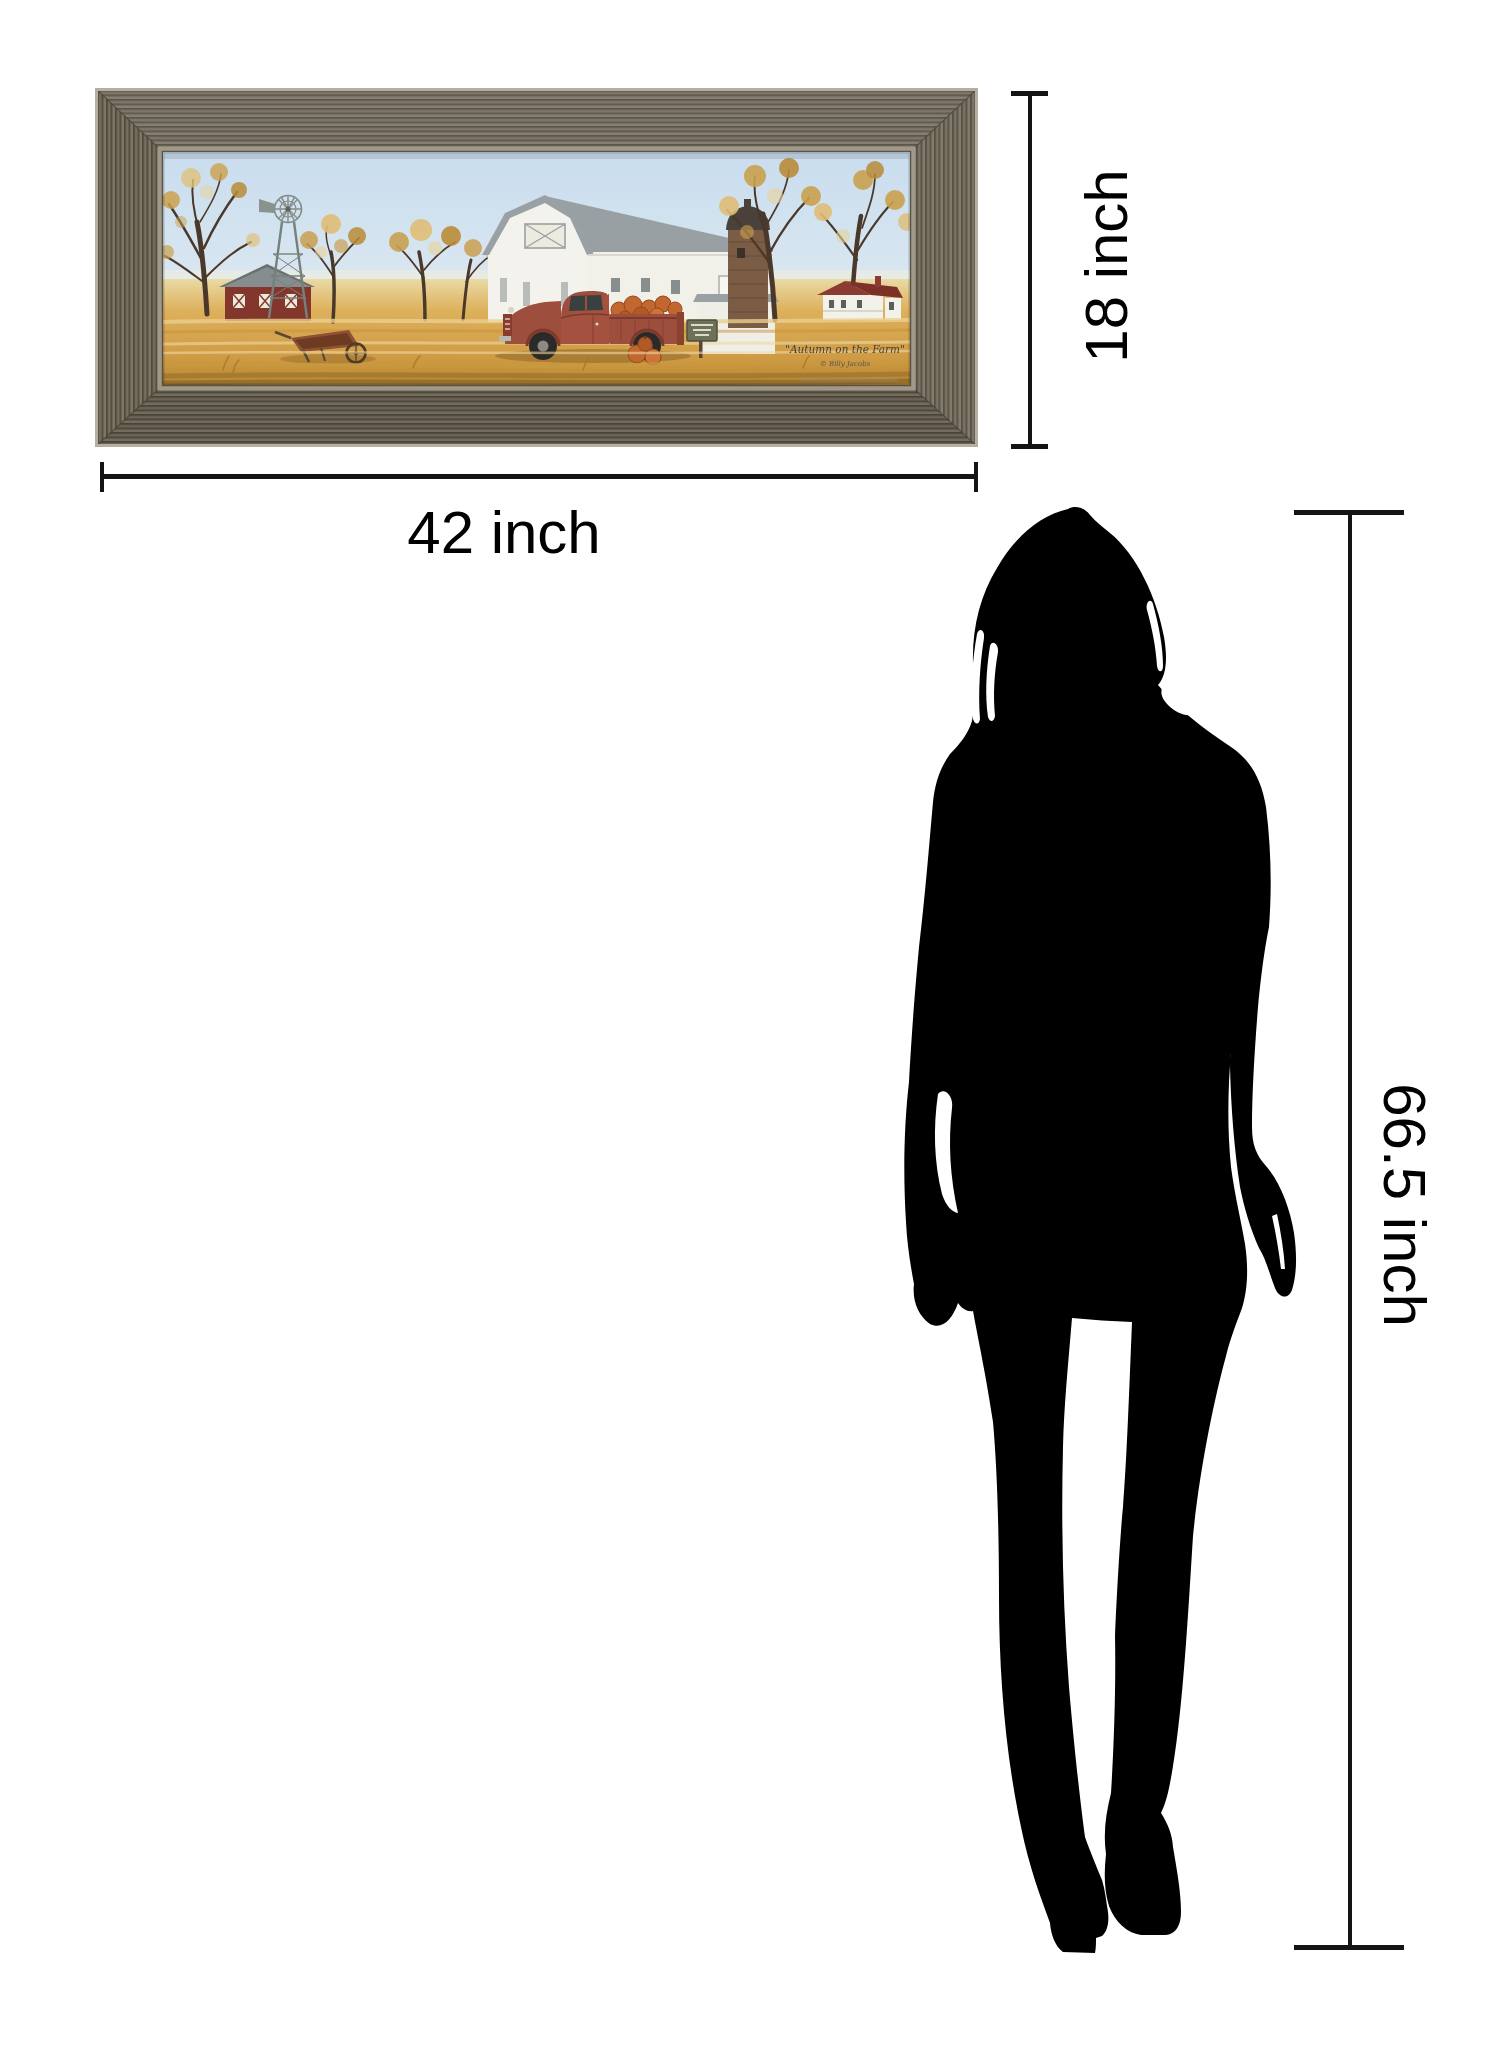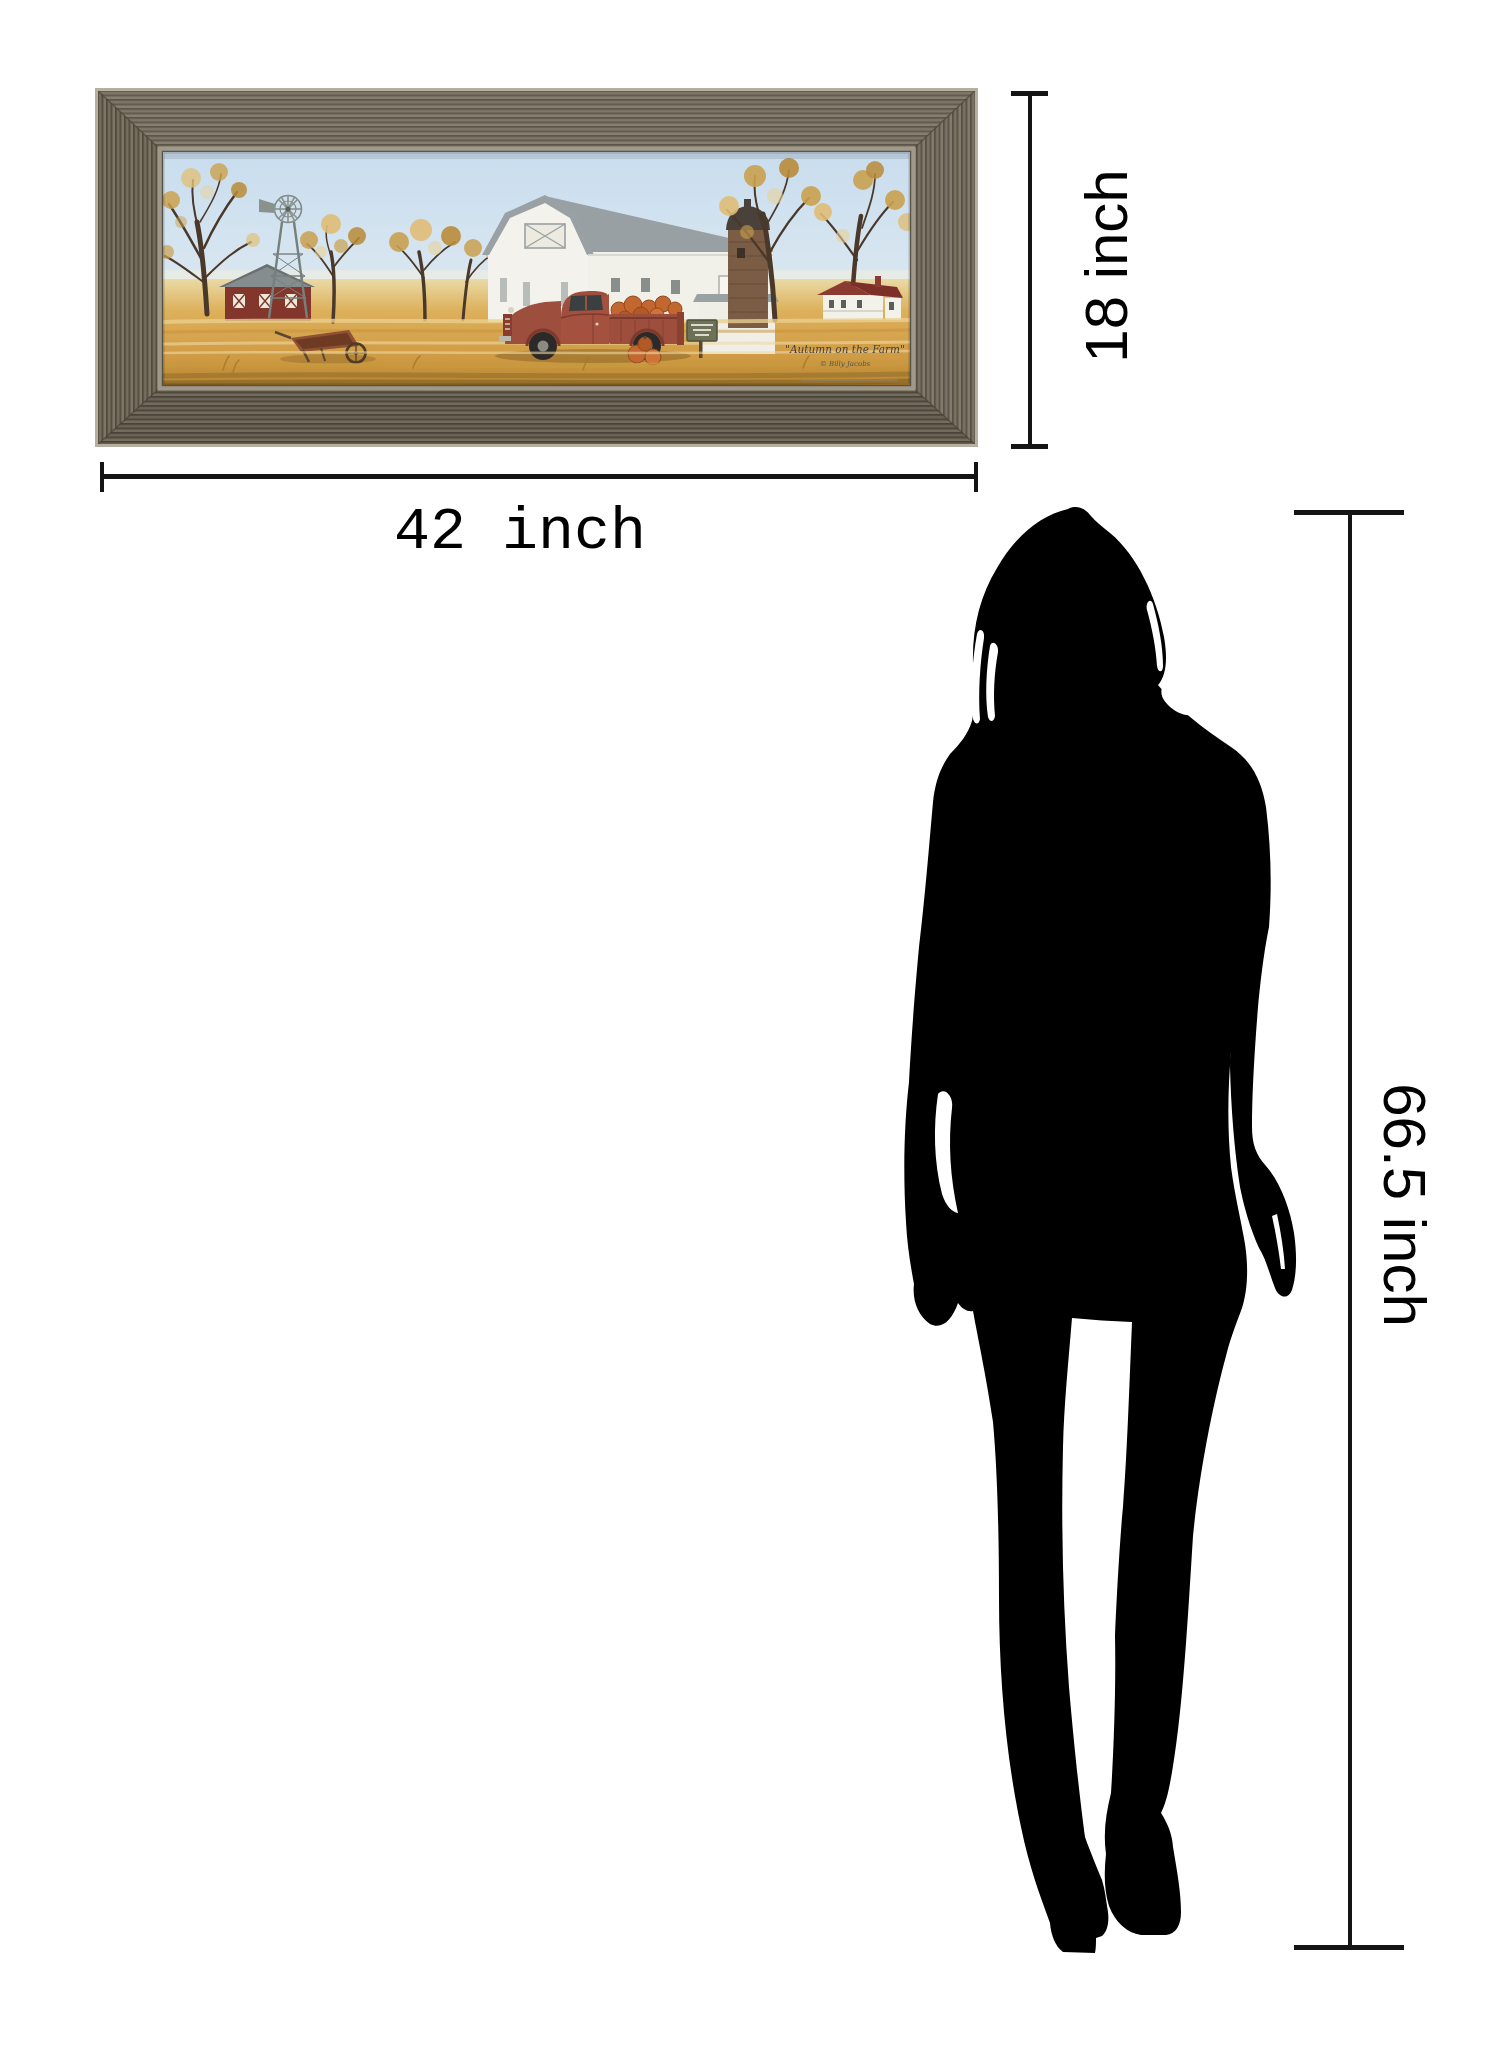--- a/index.html
+++ b/index.html
@@ -358,21 +358,21 @@
   <div class="dim-cap-h" style="left:1011px;top:91px;width:37px;"></div>
   <div class="dim-line-v" style="left:1028px;top:93px;height:354px;"></div>
   <div class="dim-cap-h" style="left:1011px;top:444px;width:37px;"></div>
   <div class="dim-label rot-ccw" style="left:1106px;top:266px;">18 inch</div>
 </div>
 
 <div>
   <div class="dim-tick-v" style="left:100px;top:462px;height:30px;"></div>
   <div class="dim-line-h" style="left:102px;top:474px;width:874px;"></div>
   <div class="dim-tick-v" style="left:974px;top:462px;height:30px;"></div>
-  <div class="dim-label center-xy" style="left:520px;top:532px;font-family:Liberation Mono, monospace;">42 inch</div>
+  <div class="dim-label center-xy" style="left:504px;top:532px;">42 inch</div>
 </div>
 
 <svg class="abs" style="left:900px;top:506px;" width="420" height="1452" viewBox="0 0 420 1452">
   <path fill="#000000" d="
     M 168 3
     C 175 -1 184 1 190 9
     C 196 16 203 21 210 27
     C 237 49 257 92 264 131
     C 268 154 266 170 258 179
     C 278 203 301 221 331 241

